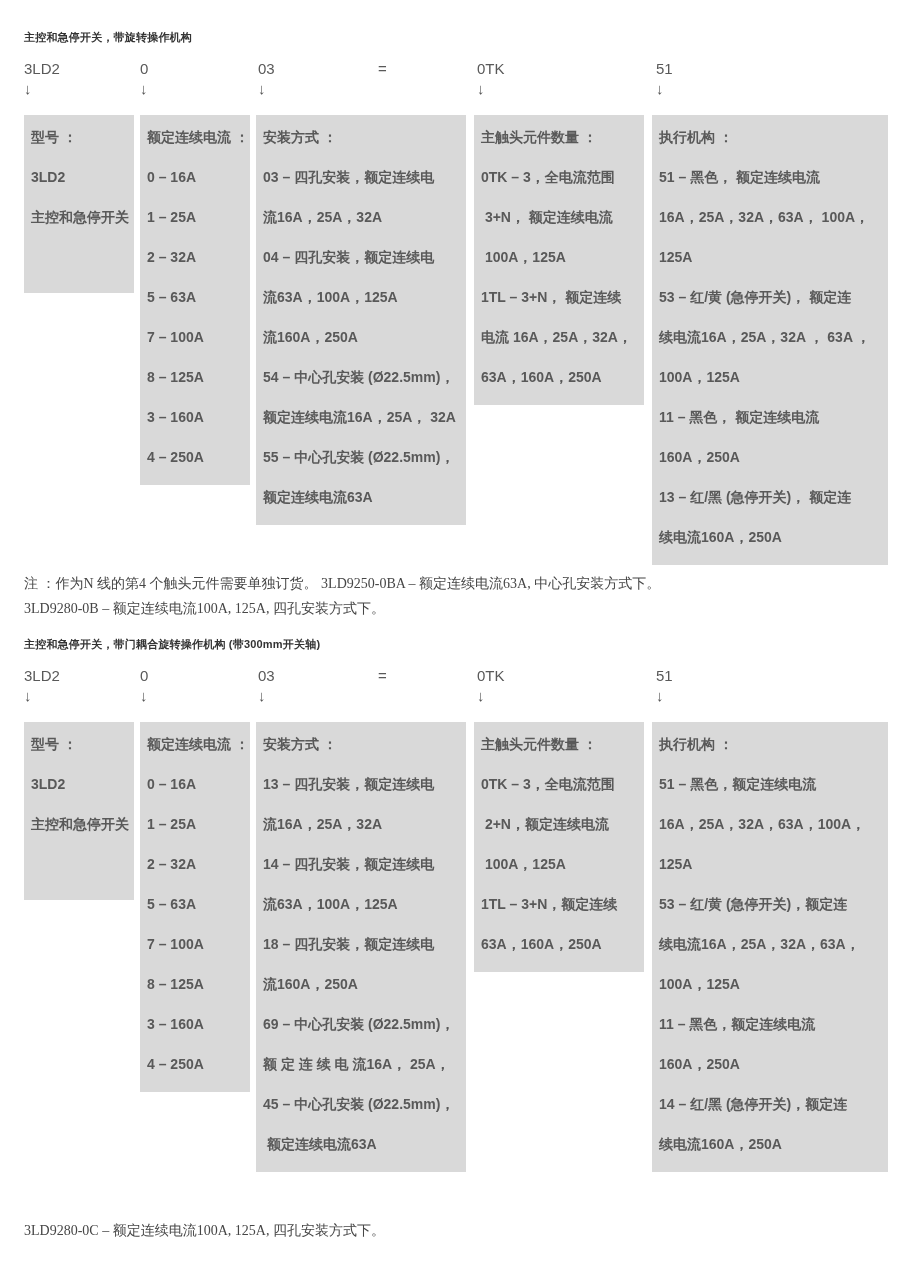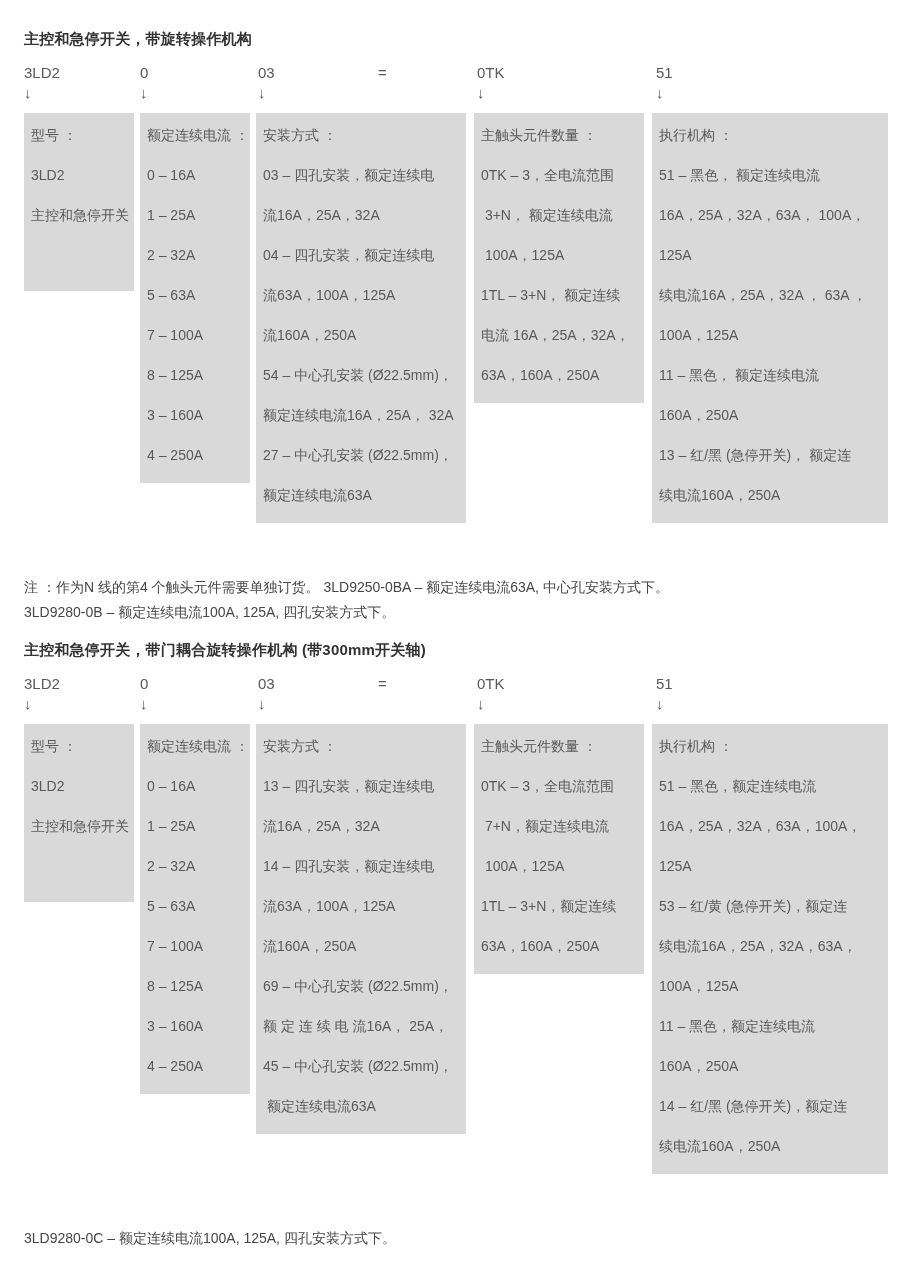--- a/index.html
+++ b/index.html
@@ -14,38 +14,39 @@
   body{
     width:900px;
     min-height:1274px;
     font-family:"Liberation Sans","DejaVu Sans",sans-serif;
     color:var(--body);
   }
   .page{position:relative;width:900px;min-height:1274px;padding-top:30px;}
   .sec{position:relative;}
   .sec + .sec{margin-top:16px;}
   .sec-title{
-    font-size:15px;font-weight:bold;color:var(--title);
+    font-size:11px;font-weight:bold;color:var(--title);
     margin:0 12px 14px 24px;letter-spacing:.2px;
   }
   .code-row{position:relative;height:50px;}
   .code{position:absolute;top:0;}
   .code-val{font-size:15px;color:var(--body);line-height:20px;white-space:pre;}
   .code-arrow{font-size:15px;color:var(--body);line-height:20px;}
   .boxes{position:relative;}
   .colbox{
-    position:absolute;top:0;
+    position:absolute;top:6px;
     background:var(--box-bg);
     padding:2px 7px 8px 7px;
+    font-weight:bold;
   }
   .line{
     font-size:14px;line-height:40px;color:var(--body);
     white-space:pre;
   }
-  .notes{margin:12px 12px 0 24px;}
+  .notes{margin:12px 12px 0 24px;font-family:Liberation Serif, serif;}
   .note-line{font-size:14px;line-height:25px;color:var(--note);white-space:pre-wrap;}
 </style>
 </head>
 <body>
 
 <div class="page">
 
   <section class="sec">
     <h2 class="sec-title">主控和急停开关，带旋转操作机构</h2>
     <div class="code-row">
@@ -92,37 +93,38 @@
         </div>
         <div class="colbox" style="left: 256px; width: 210px;">
           <div class="line">安装方式 ：</div>
           <div class="line">03 – 四孔安装，额定连续电</div>
           <div class="line">流16A，25A，32A</div>
           <div class="line">04 – 四孔安装，额定连续电</div>
           <div class="line">流63A，100A，125A</div>
           <div class="line">流160A，250A</div>
           <div class="line">54 – 中心孔安装 (Ø22.5mm)，</div>
           <div class="line">额定连续电流16A，25A， 32A</div>
-          <div class="line">27 – 中心孔安装 (Ø22.5mm)，</div>
+          <div class="line">55 – 中心孔安装 (Ø22.5mm)，</div>
           <div class="line">额定连续电流63A</div>
         </div>
         <div class="colbox" style="left: 474px; width: 170px;">
           <div class="line">主触头元件数量 ：</div>
           <div class="line">0TK – 3，全电流范围</div>
           <div class="line"> 3+N， 额定连续电流</div>
           <div class="line"> 100A，125A</div>
           <div class="line">1TL – 3+N， 额定连续</div>
           <div class="line">电流 16A，25A，32A，</div>
           <div class="line">63A，160A，250A</div>
         </div>
         <div class="colbox" style="left: 652px; width: 236px;">
           <div class="line">执行机构 ：</div>
           <div class="line">51 – 黑色， 额定连续电流</div>
           <div class="line">16A，25A，32A，63A， 100A，</div>
           <div class="line">125A</div>
+          <div class="line">53 – 红/黄 (急停开关)， 额定连</div>
           <div class="line">续电流16A，25A，32A ， 63A ，</div>
           <div class="line">100A，125A</div>
           <div class="line">11 – 黑色， 额定连续电流</div>
           <div class="line">160A，250A</div>
           <div class="line">13 – 红/黑 (急停开关)， 额定连</div>
           <div class="line">续电流160A，250A</div>
         </div>
       </div>
     <div class="notes">
         <div class="note-line">注 ：作为N 线的第4 个触头元件需要单独订货。 3LD9250-0BA – 额定连续电流63A, 中心孔安装方式下。</div>
@@ -173,30 +175,31 @@
           <div class="line">8 – 125A</div>
           <div class="line">3 – 160A</div>
           <div class="line">4 – 250A</div>
         </div>
         <div class="colbox" style="left: 256px; width: 210px;">
           <div class="line">安装方式 ：</div>
           <div class="line">13 – 四孔安装，额定连续电</div>
           <div class="line">流16A，25A，32A</div>
           <div class="line">14 – 四孔安装，额定连续电</div>
           <div class="line">流63A，100A，125A</div>
+          <div class="line">18 – 四孔安装，额定连续电</div>
           <div class="line">流160A，250A</div>
           <div class="line">69 – 中心孔安装 (Ø22.5mm)，</div>
           <div class="line">额 定 连 续 电 流16A， 25A，</div>
           <div class="line">45 – 中心孔安装 (Ø22.5mm)，</div>
           <div class="line"> 额定连续电流63A</div>
         </div>
         <div class="colbox" style="left: 474px; width: 170px;">
           <div class="line">主触头元件数量 ：</div>
           <div class="line">0TK – 3，全电流范围</div>
-          <div class="line"> 7+N，额定连续电流</div>
+          <div class="line"> 2+N，额定连续电流</div>
           <div class="line"> 100A，125A</div>
           <div class="line">1TL – 3+N，额定连续</div>
           <div class="line">63A，160A，250A</div>
         </div>
         <div class="colbox" style="left: 652px; width: 236px;">
           <div class="line">执行机构 ：</div>
           <div class="line">51 – 黑色，额定连续电流</div>
           <div class="line">16A，25A，32A，63A，100A，</div>
           <div class="line">125A</div>
           <div class="line">53 – 红/黄 (急停开关)，额定连</div>

